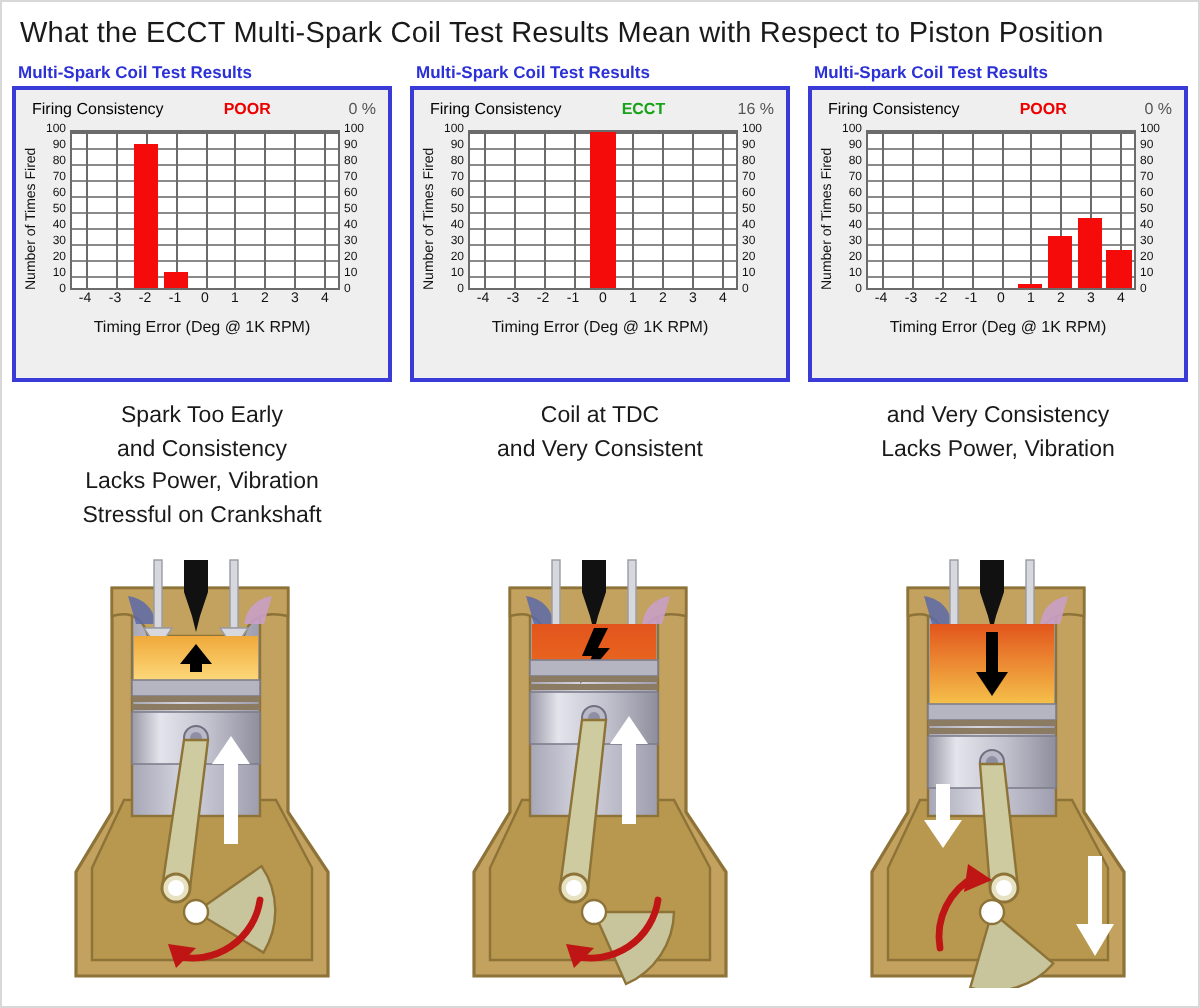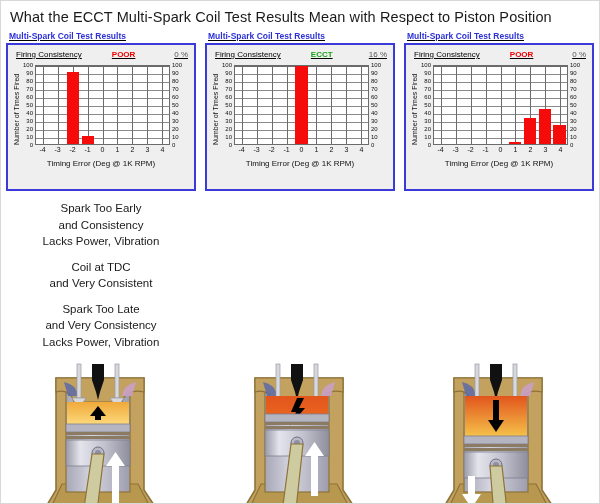--- a/index.html
+++ b/index.html
@@ -28,21 +28,20 @@
   .panels {
     display: flex;
     margin-top: 6px;
     padding: 0 5px;
     box-sizing: border-box;
     gap: 9px;
   }
   .panel {
     width: 190px;
     box-sizing: border-box;
-    text-decoration: underline;
   }
   .panel-title {
     font-size: 8.5px;
     font-weight: bold;
     color: #2c31d6;
     margin: 0 0 2px 3px;
     white-space: nowrap;
   }
   .panel-body {
     border: 2px solid #3a3ad8;
@@ -163,21 +162,20 @@
     white-space: nowrap;
   }
 
   
   .captions {
     display: flex;
     padding: 0 5px;
     box-sizing: border-box;
     gap: 9px;
     margin-top: 9px;
-    flex-direction: column;
   }
   .caption {
     width: 190px;
     text-align: center;
     font-size: 11.5px;
     color: #1a1a1a;
     line-height: 16.5px;
   }
 
   
@@ -428,27 +426,27 @@
     </div>
   </div>
 
 </div>
 
 <div class="captions">
   <div class="caption">
       <div>Spark Too Early</div>
       <div>and Consistency</div>
       <div>Lacks Power, Vibration</div>
+      <div>Stressful on Crankshaft</div>
     </div>
   <div class="caption">
       <div>Coil at TDC</div>
       <div>and Very Consistent</div>
     </div>
   <div class="caption">
-      <div>Spark Too Late</div>
       <div>and Very Consistency</div>
       <div>Lacks Power, Vibration</div>
     </div>
 </div>
 
 <div class="engines">
   <div class="engine">
 <svg class="engine-svg" width="150" height="216" viewBox="0 0 150 216">
   <defs>
     <linearGradient id="gEarly-piston-rising-spark-early" x1="0" y1="0" x2="0" y2="1">

